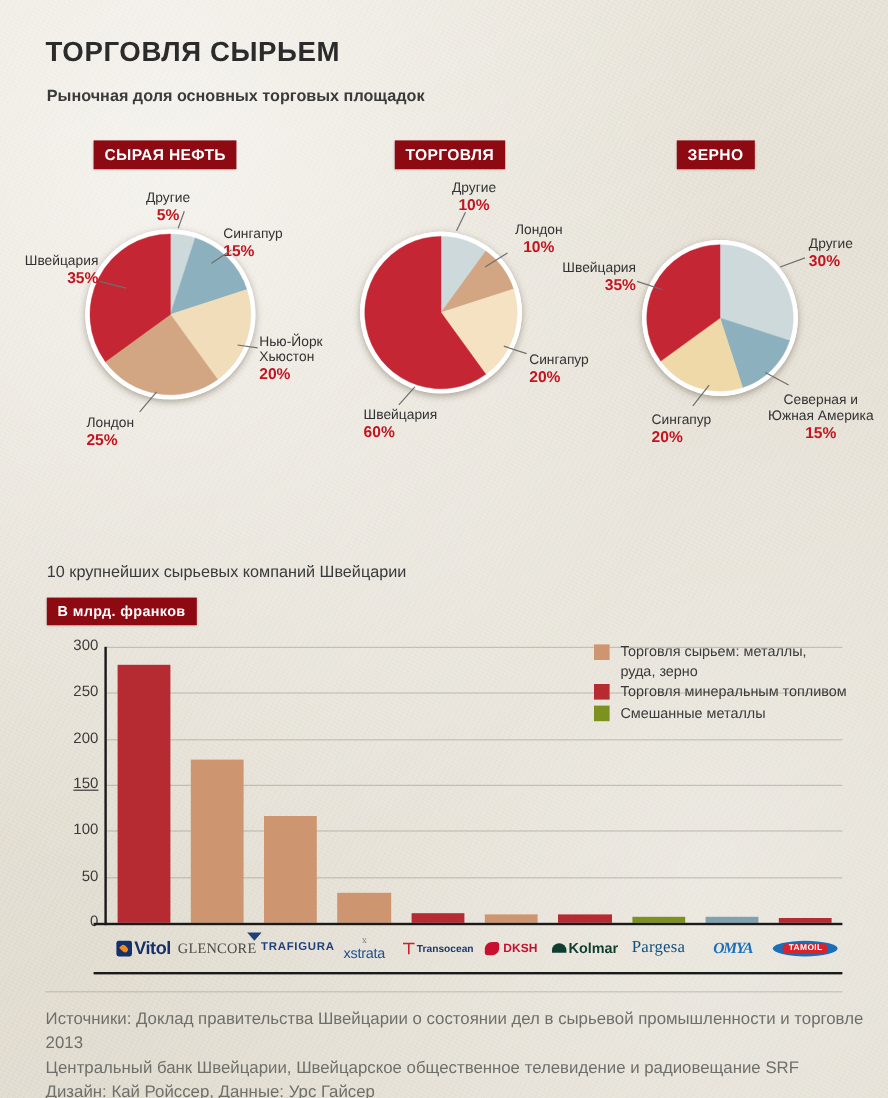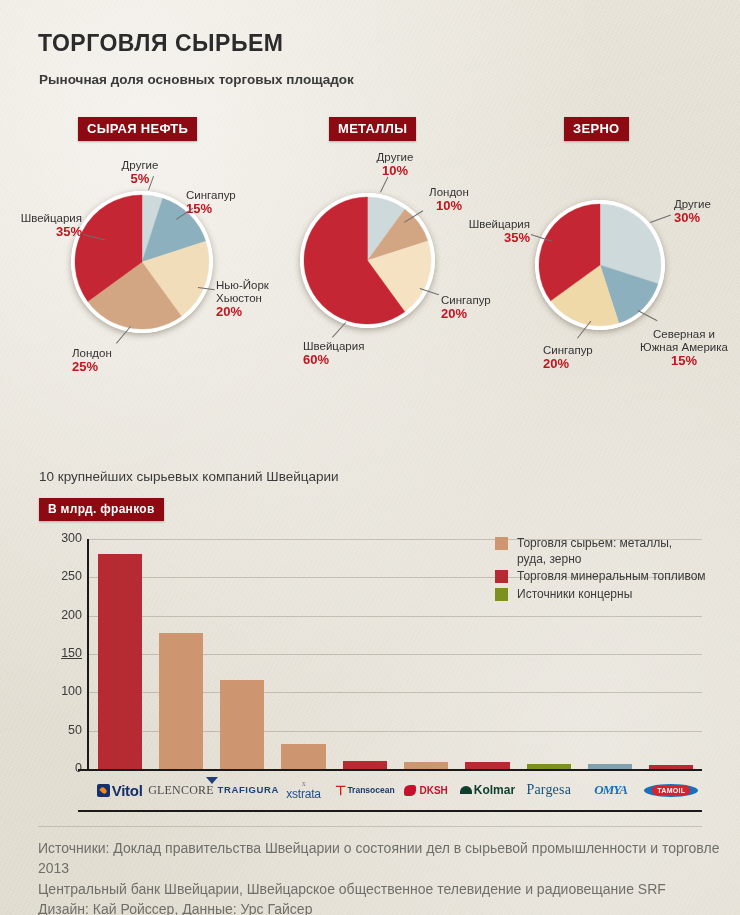--- a/index.html
+++ b/index.html
@@ -171,21 +171,21 @@
     </div>
     <div class="leader" style="left:198px; top:287px; width:17px; transform:rotate(8deg);"></div>
 
     <div class="plabel" style="left:72px; top:347px;">
       <span>Лондон</span>
       <span class="pct">25%</span>
     </div>
     <div class="leader" style="left:116px; top:343px; width:22px; transform:rotate(-50deg);"></div>
   </div>
 
-  <div class="tag" style="left:329px; top:117px;">МЕТАЛЛЫ</div>
+  <div class="tag" style="left:329px; top:117px;">ТОРГОВЛЯ</div>
   <div class="pie-wrap" style="left:0;top:0;">
     <div class="pie" id="pie1" style="left:300px; top:193px; width:135px; height:135px;">
         <svg width="135" height="135">
           <circle cx="67.5" cy="67.5" r="67.5" fill="#ffffff"></circle>
           <path d="M 67.5 67.5 L 67.5 4 A 63.5 63.5 0 0 1 104.82436352057204 16.127420857190835 Z" fill="#ced9dc" stroke="#ced9dc" stroke-width="0.4"></path>
           <path d="M 67.5 67.5 L 104.82436352057204 16.127420857190835 A 63.5 63.5 0 0 1 127.89208878474224 47.87742085719084 Z" fill="#d3a683" stroke="#d3a683" stroke-width="0.4"></path>
           <path d="M 67.5 67.5 L 127.89208878474224 47.87742085719084 A 63.5 63.5 0 0 1 104.82436352057204 118.87257914280917 Z" fill="#f4e2c2" stroke="#f4e2c2" stroke-width="0.4"></path>
           <path d="M 67.5 67.5 L 104.82436352057204 118.87257914280917 A 63.5 63.5 0 1 1 67.49999999999999 4 Z" fill="#c42633" stroke="#c42633" stroke-width="0.4"></path>
         </svg>
       </div>
@@ -352,21 +352,21 @@
         <span class="leg-sw" style="background: rgb(205, 150, 112);"></span>
         <span class="leg-txt" style="white-space: pre-line;">Торговля сырьем: металлы,
 руда, зерно</span>
       </div>
       <div class="leg-row">
         <span class="leg-sw" style="background: rgb(182, 42, 50);"></span>
         <span class="leg-txt" style="white-space: pre-line;">Торговля минеральным топливом</span>
       </div>
       <div class="leg-row">
         <span class="leg-sw" style="background: rgb(125, 145, 33);"></span>
-        <span class="leg-txt" style="white-space: pre-line;">Источники концерны</span>
+        <span class="leg-txt" style="white-space: pre-line;">Смешанные металлы</span>
       </div>
     </div>
 
   <div id="footer">
     <div class="rule"></div>
     <p>Источники: Доклад правительства Швейцарии о состоянии дел в сырьевой промышленности и торговле 2013</p>
     <p>Центральный банк Швейцарии, Швейцарское общественное телевидение и радиовещание SRF</p>
     <p>Дизайн: Кай Ройссер, Данные: Урс Гайсер</p>
   </div>
 

